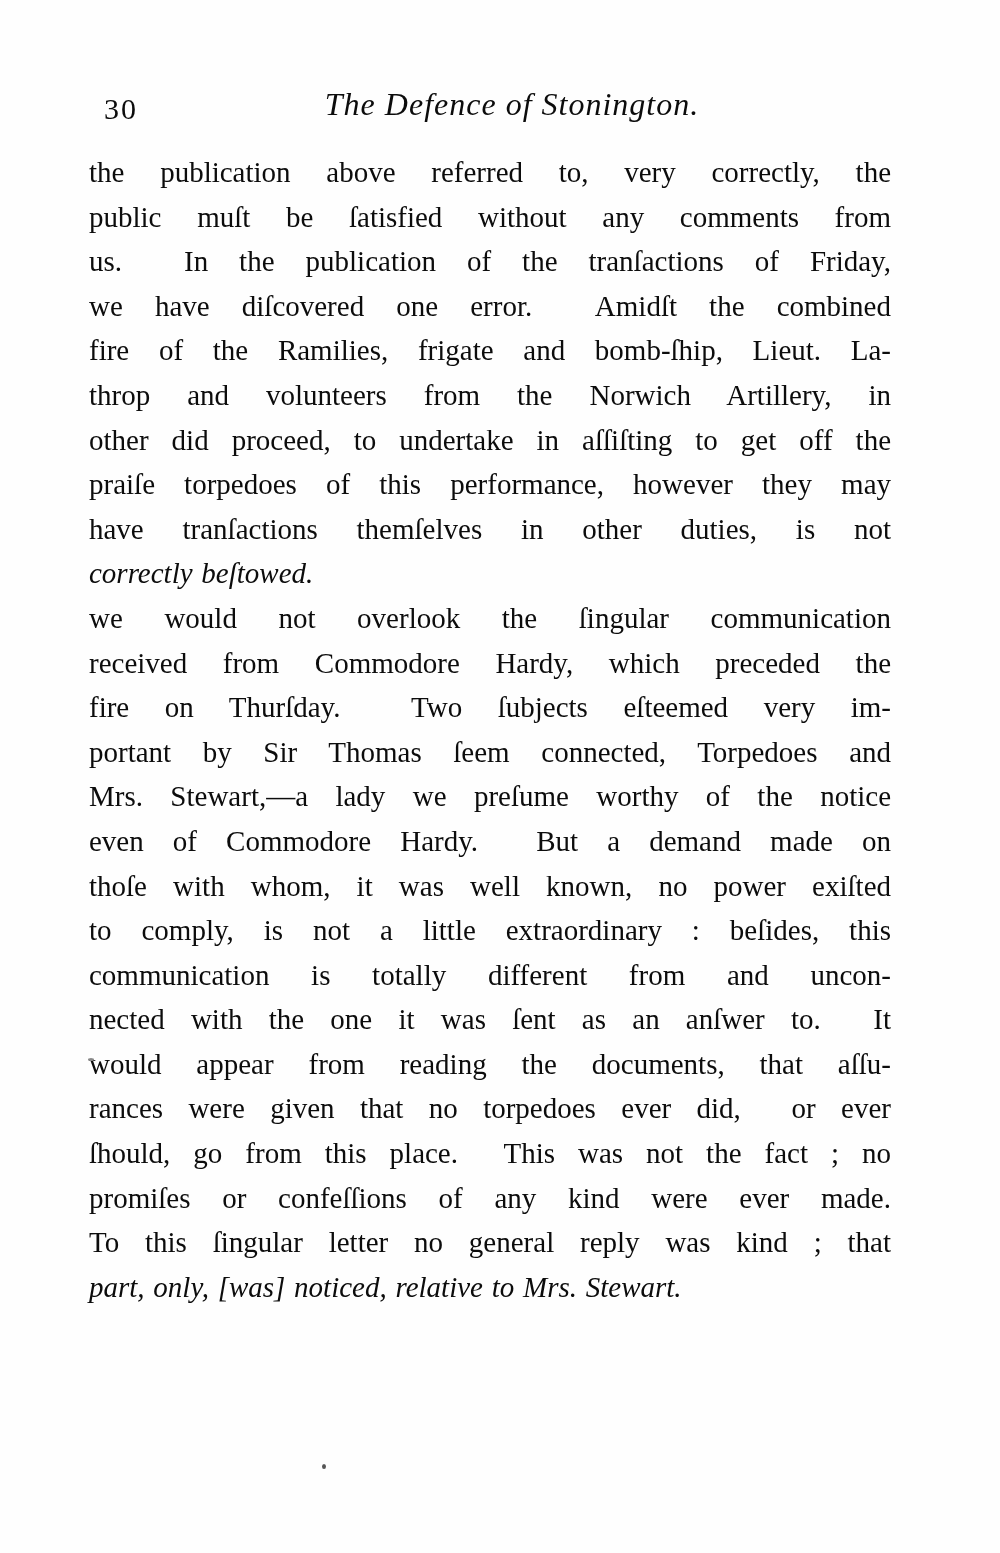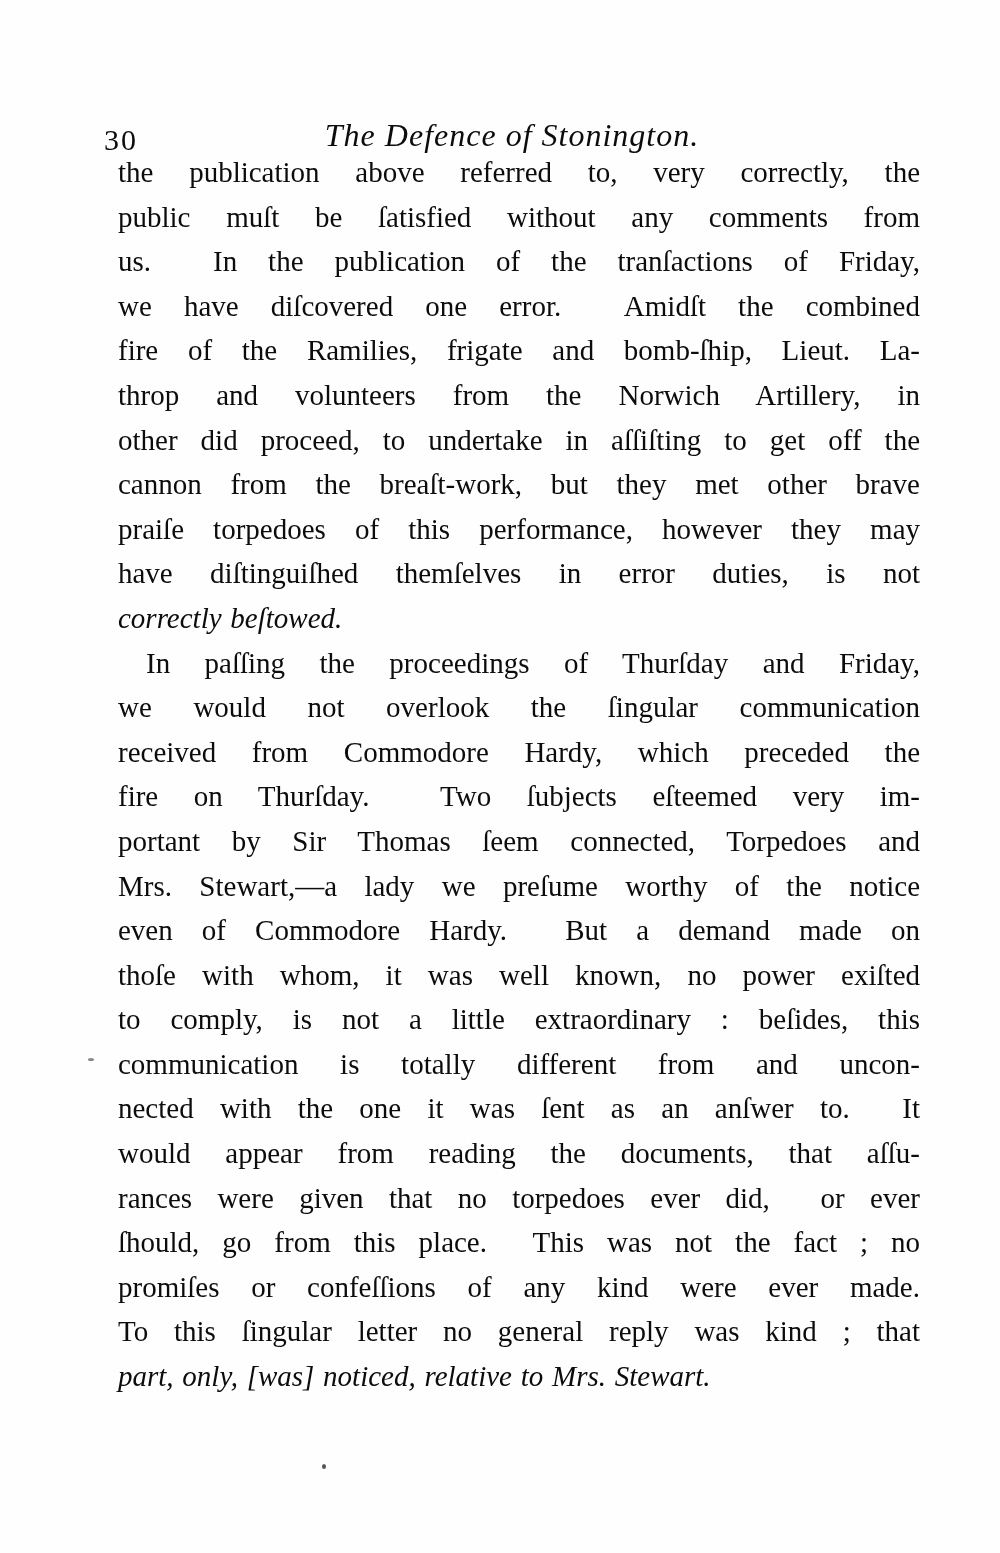--- a/index.html
+++ b/index.html
@@ -15,21 +15,20 @@
     color: #0c0c0c;
     font-family: "Liberation Serif", serif;
     overflow: hidden;
   }
   .header {
     position: absolute;
     top: 86px;
     left: 0;
     width: 892px;
     height: 54px;
-    margin-top: 31px;
   }
   .page-num {
     position: absolute;
     left: 104px;
     top: 6px;
     font-size: 30px;
     letter-spacing: 2px;
   }
   .running-title {
     position: absolute;
@@ -37,21 +36,21 @@
     top: 0;
     width: 1000px;
     text-align: center;
     font-style: italic;
     font-size: 32px;
     letter-spacing: 1px;
   }
   .body-text {
     position: absolute;
     top: 150px;
-    left: 118px;
+    left: 89px;
     width: 802px;
     font-size: 29px;
     line-height: 44.6px;
     word-spacing: 1.5px;
   }
   .line {
     text-align: justify;
     text-align-last: justify;
   }
   .line.para-end {
@@ -81,27 +80,25 @@
 
   <div class="body-text">
     <div>
       <div class="line">the publication above referred to, very correctly, the</div>
       <div class="line">public muſt be ſatisfied without any comments from</div>
       <div class="line">us.&nbsp; In the publication of the tranſactions of Friday,</div>
       <div class="line">we have diſcovered one error.&nbsp; Amidſt the combined</div>
       <div class="line">fire of the Ramilies, frigate and bomb-ſhip, Lieut. La-</div>
       <div class="line">throp and volunteers from the Norwich Artillery, in</div>
       <div class="line">other did proceed, to undertake in aſſiſting to get off the</div>
-      <div class="line">cannon from the breaſt-work, but they met other brave</div>
       <div class="line">praiſe torpedoes of this performance, however they may</div>
-      <div class="line">have diſtinguiſhed themſelves in error duties, is not</div>
+      <div class="line">have tranſactions themſelves in other duties, is not</div>
       <div class="line para-end">correctly beſtowed.</div>
     </div>
     <div>
-      <div class="line indent">In paſſing the proceedings of Thurſday and Friday,</div>
       <div class="line">we would not overlook the ſingular communication</div>
       <div class="line">received from Commodore Hardy, which preceded the</div>
       <div class="line">fire on Thurſday.&nbsp; Two ſubjects eſteemed very im-</div>
       <div class="line">portant by Sir Thomas ſeem connected, Torpedoes and</div>
       <div class="line">Mrs. Stewart,—a lady we preſume worthy of the notice</div>
       <div class="line">even of Commodore Hardy.&nbsp; But a demand made on</div>
       <div class="line">thoſe with whom, it was well known, no power exiſted</div>
       <div class="line">to comply, is not a little extraordinary : beſides, this</div>
       <div class="line">communication is totally different from and uncon-</div>
       <div class="line">nected with the one it was ſent as an anſwer to.&nbsp; It</div>

